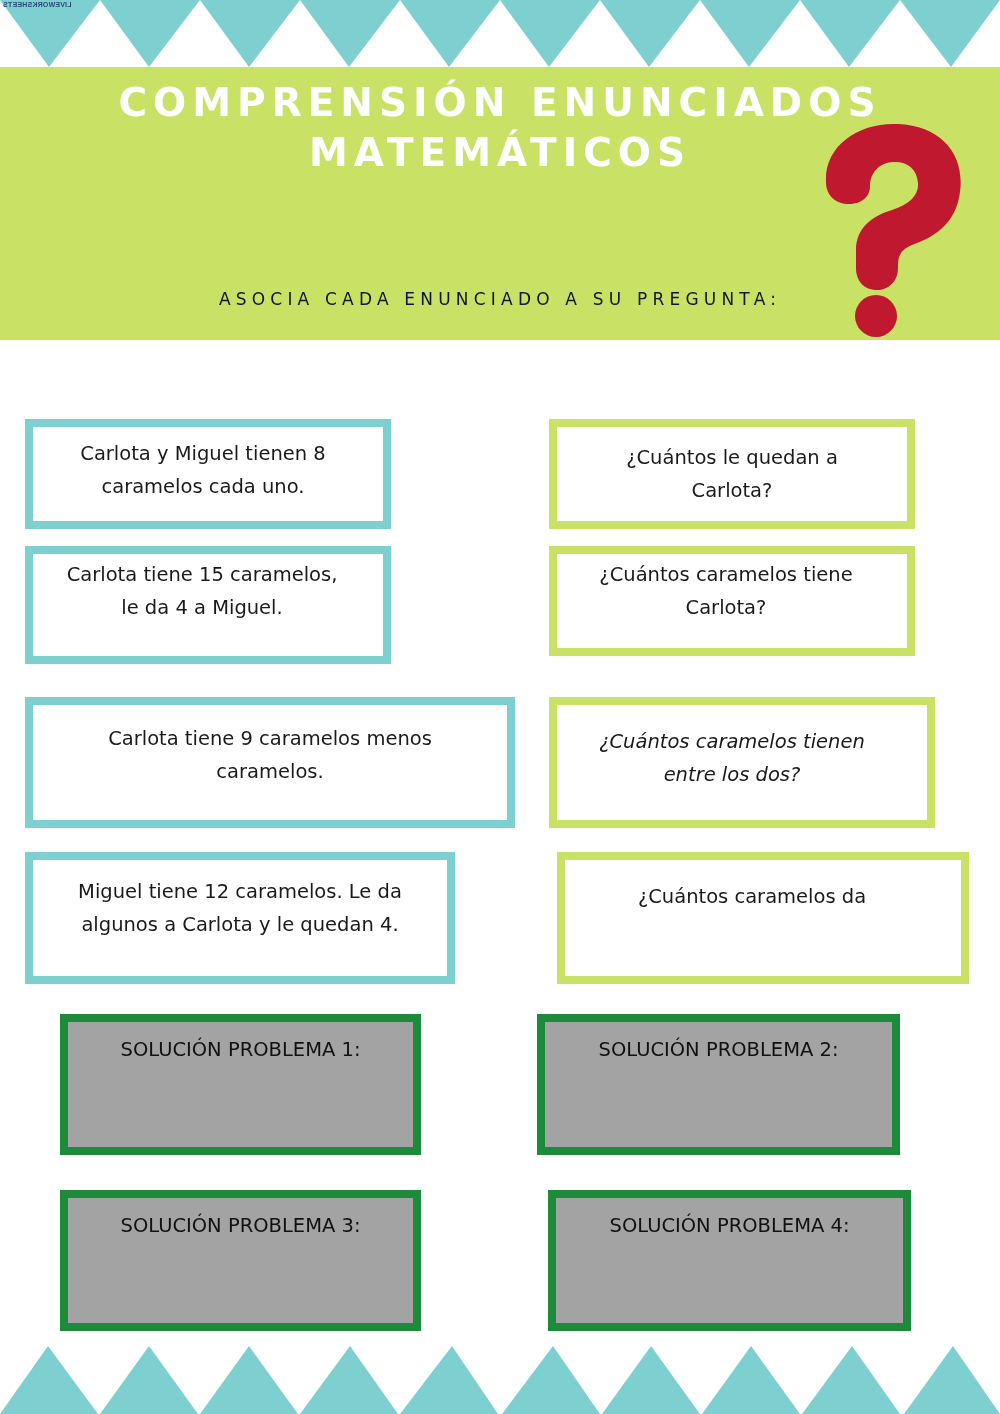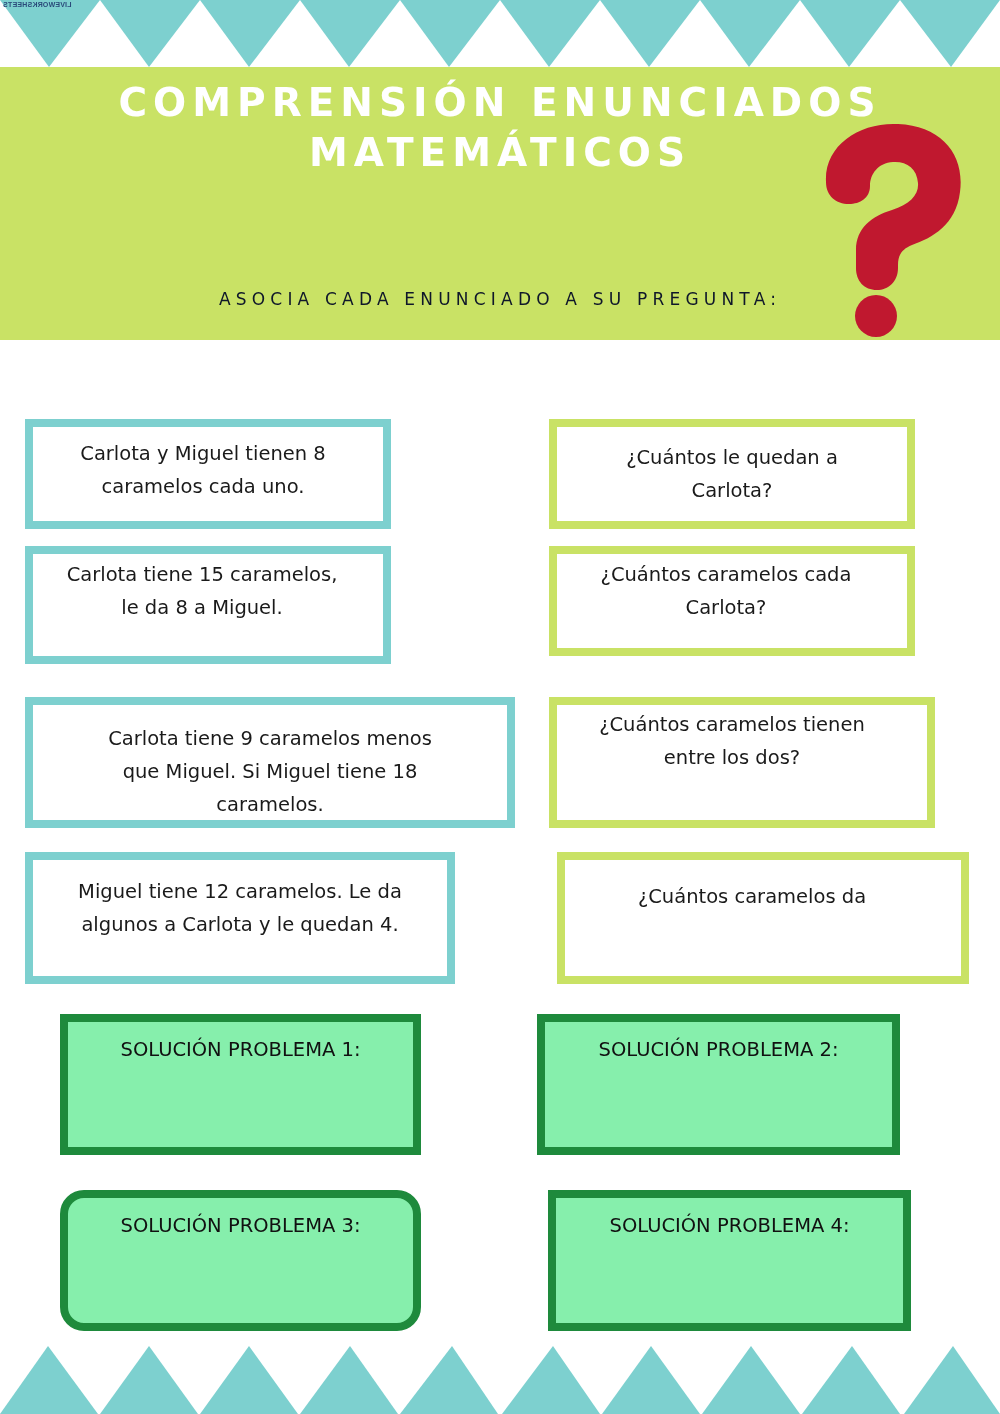--- a/index.html
+++ b/index.html
@@ -34,21 +34,21 @@
     .card {
       position: absolute; box-sizing: border-box; background: #fff;
       border-style: solid; border-width: 8px;
       text-align: center; color: #1a1a1a;
       font-family: "DejaVu Sans", sans-serif; font-size: 19.5px; line-height: 33px; margin-top: 44px;
     }
     .card.teal { border-color: #7dd0cf; }
     .card.lime { border-color: #c9e265; }
     .card .txt { position: absolute; left: 0; right: 0; }
     .sol {
-      position: absolute; box-sizing: border-box; background: #86efac;
+      position: absolute; box-sizing: border-box; background: #a3a3a3;
       border: 8px solid #1e8a3c;
       font-family: "DejaVu Sans", sans-serif; font-size: 19.5px; color: #111;
       text-align: center;
     }
     .sol .lbl { position: absolute; left: 0; right: 0; top: 16px; }
   </style>
 </head>
 <body>
 
 <svg class="zigzag top" viewBox="0 0 1000 68" preserveAspectRatio="none">
@@ -95,68 +95,67 @@
 
 <div class="card teal" style="left:25px;top:375px;width:366px;height:110px;">
   <div class="txt" style="top:10px;left:-10px;">
     <div>Carlota y Miguel tienen 8</div>
     <div>caramelos cada uno.</div>
   </div>
 </div>
 <div class="card teal" style="left:25px;top:502px;width:366px;height:118px;">
   <div class="txt" style="top:4px;left:-12px;">
     <div>Carlota tiene 15 caramelos,</div>
-    <div>le da 8 a Miguel.</div>
+    <div>le da 4 a Miguel.</div>
   </div>
 </div>
 <div class="card teal" style="left:25px;top:653px;width:490px;height:131px;">
   <div class="txt" style="top:17px;">
     <div>Carlota tiene 9 caramelos menos</div>
-    <div>que Miguel. Si Miguel tiene 18</div>
     <div>caramelos.</div>
   </div>
 </div>
 <div class="card teal" style="left:25px;top:808px;width:430px;height:132px;">
   <div class="txt" style="top:15px;">
     <div>Miguel tiene 12 caramelos. Le da</div>
     <div>algunos a Carlota y le quedan 4.</div>
   </div>
 </div>
 
 <div class="card lime" style="left:549px;top:375px;width:366px;height:110px;">
   <div class="txt" style="top:14px;">
     <div>¿Cuántos le quedan a</div>
     <div>Carlota?</div>
   </div>
 </div>
 <div class="card lime" style="left:549px;top:502px;width:366px;height:110px;">
   <div class="txt" style="top:4px;left:-12px;">
-    <div>¿Cuántos caramelos cada</div>
+    <div>¿Cuántos caramelos tiene</div>
     <div>Carlota?</div>
   </div>
 </div>
 <div class="card lime" style="left:549px;top:653px;width:386px;height:131px;">
-  <div class="txt" style="top:3px;left:-20px;">
+  <div class="txt" style="top:20px;left:-20px;font-style:italic;">
     <div>¿Cuántos caramelos tienen</div>
     <div>entre los dos?</div>
   </div>
 </div>
 <div class="card lime" style="left:557px;top:808px;width:412px;height:132px;">
   <div class="txt" style="top:20px;left:-22px;">
     <div>¿Cuántos caramelos da</div>
   </div>
 </div>
 
 <div class="sol" style="left:60px;top:1014px;width:361px;height:141px;">
   <div class="lbl">SOLUCIÓN PROBLEMA 1:</div>
 </div>
 <div class="sol" style="left:537px;top:1014px;width:363px;height:141px;">
   <div class="lbl">SOLUCIÓN PROBLEMA 2:</div>
 </div>
-<div class="sol" style="left:60px;top:1190px;width:361px;height:141px;border-radius:24px;">
+<div class="sol" style="left:60px;top:1190px;width:361px;height:141px;">
   <div class="lbl">SOLUCIÓN PROBLEMA 3:</div>
 </div>
 <div class="sol" style="left:548px;top:1190px;width:363px;height:141px;">
   <div class="lbl">SOLUCIÓN PROBLEMA 4:</div>
 </div>
 
 <svg class="zigzag bottom" viewBox="0 0 1000 68" preserveAspectRatio="none">
   <g fill="#7dd0cf">
     <polygon points="0,68 98,68 48,0"></polygon>
     <polygon points="100,68 198,68 149,0"></polygon>

